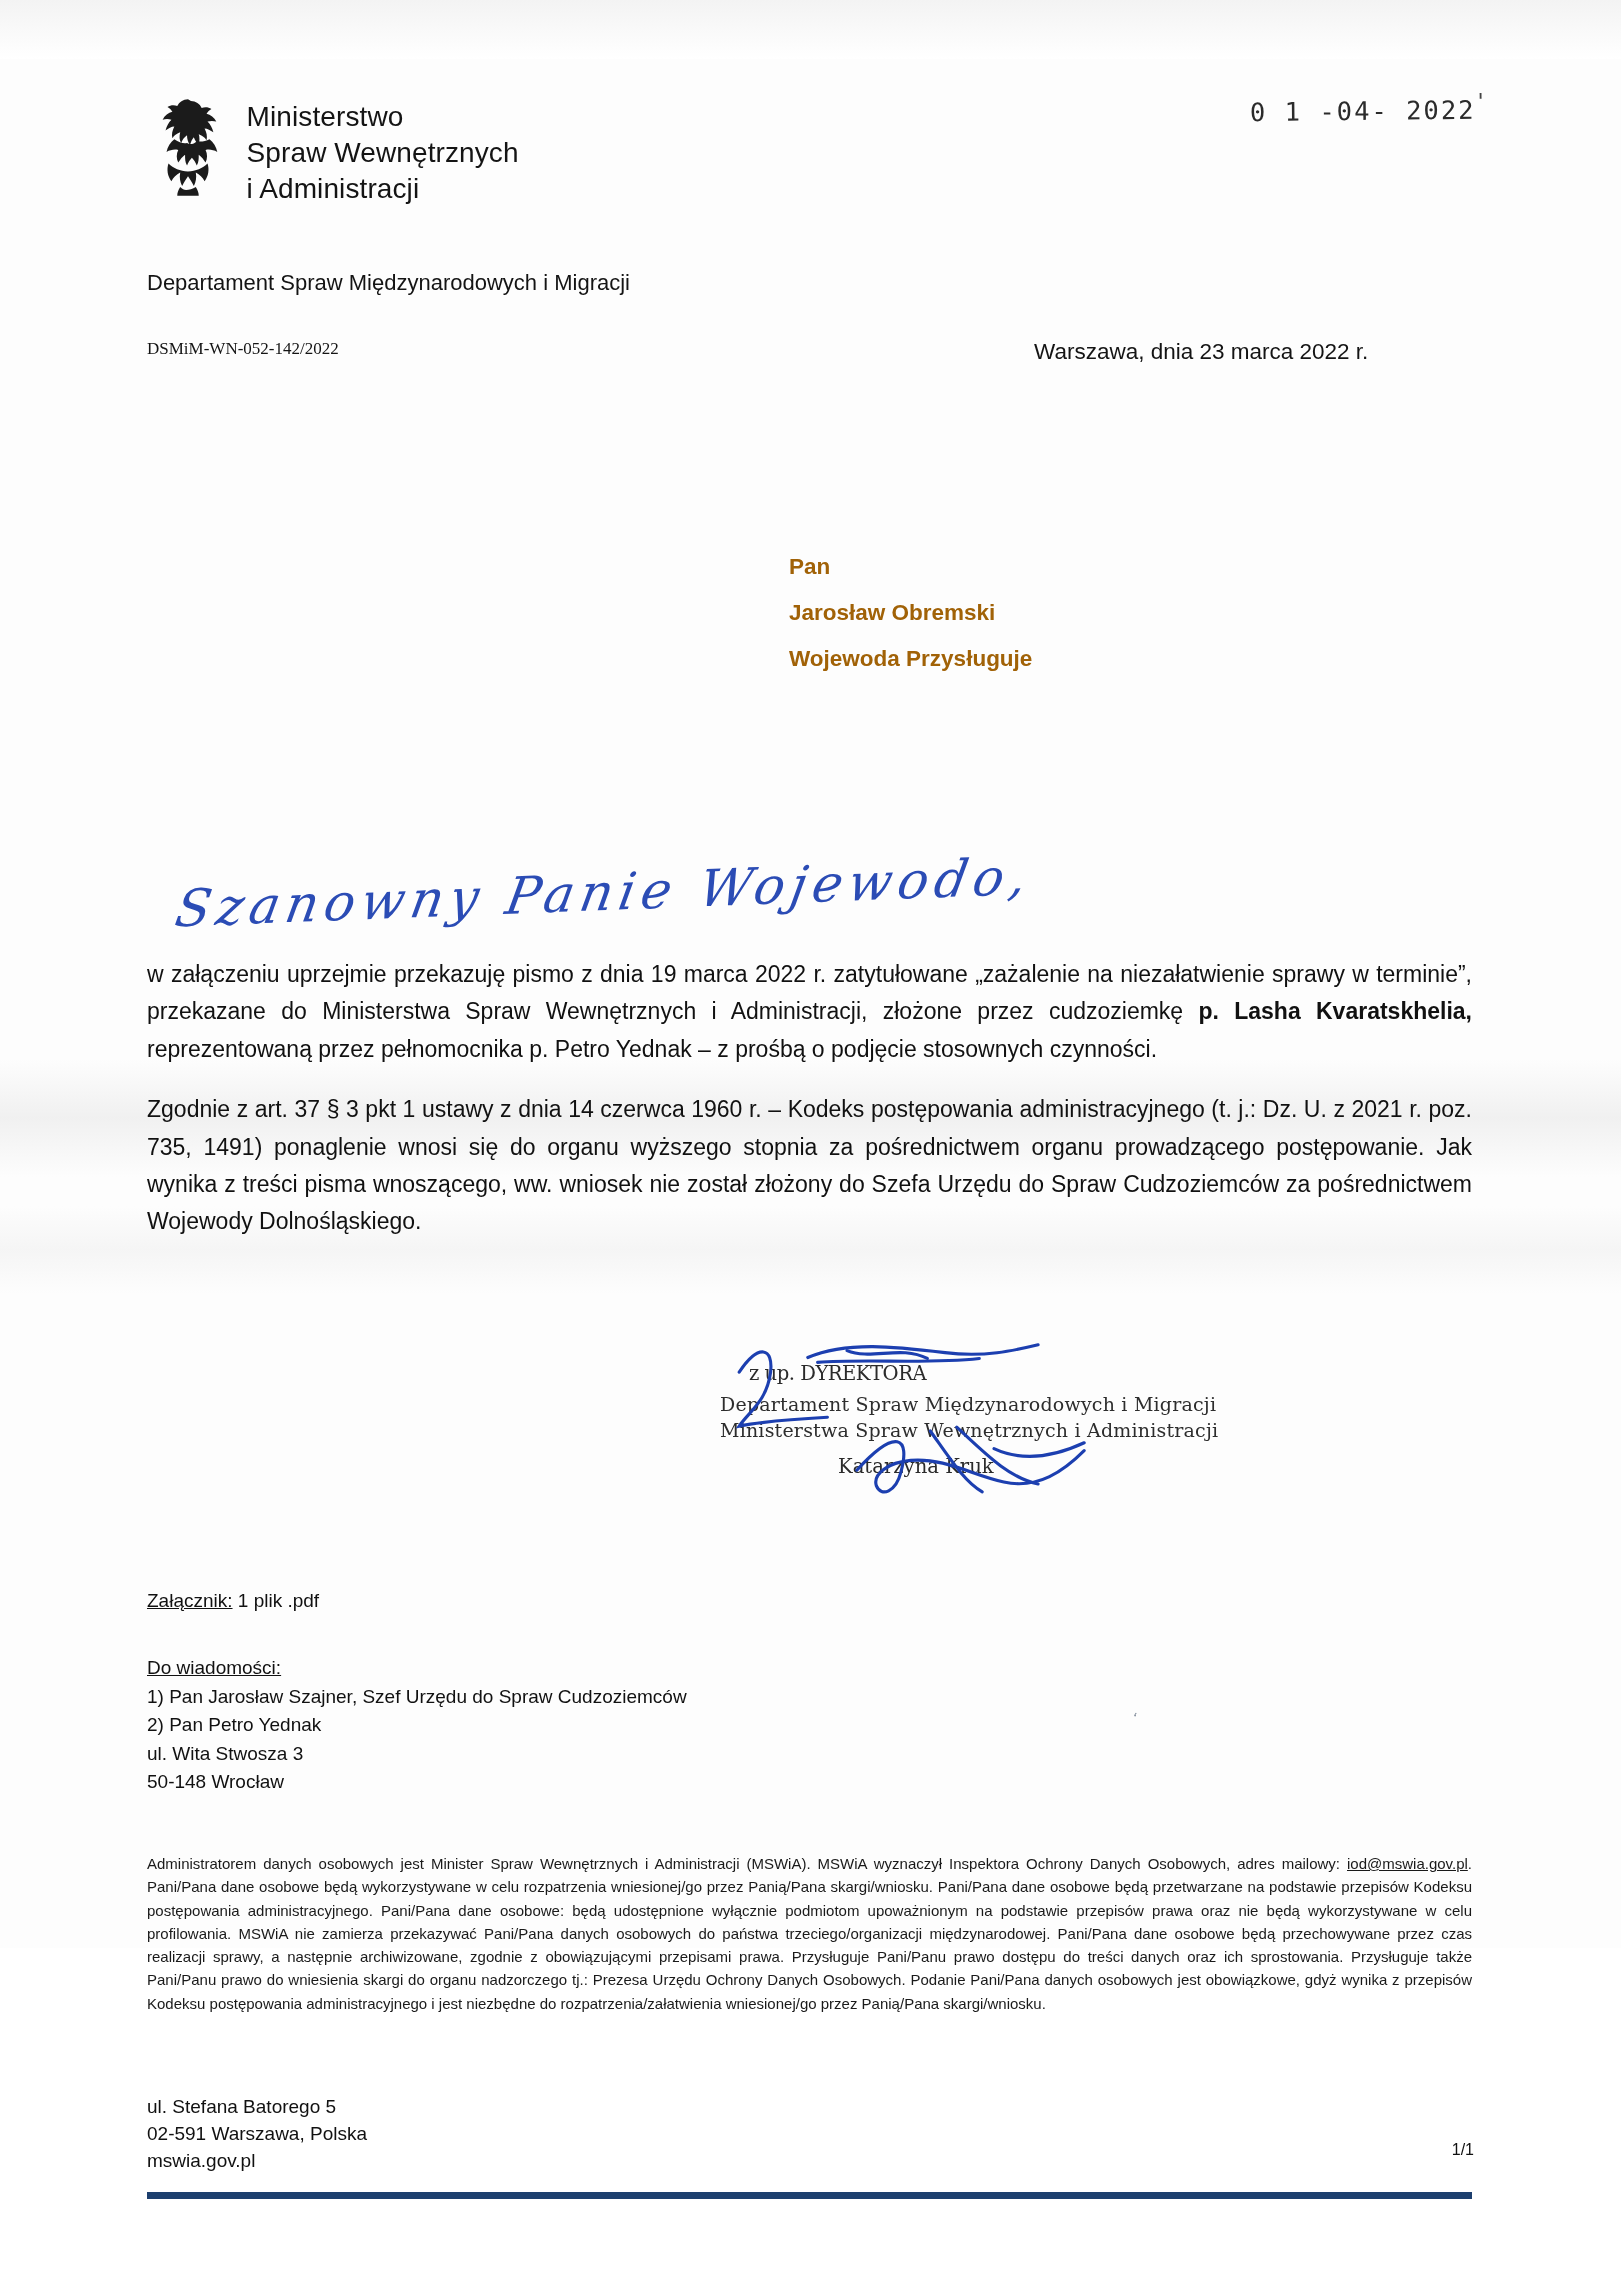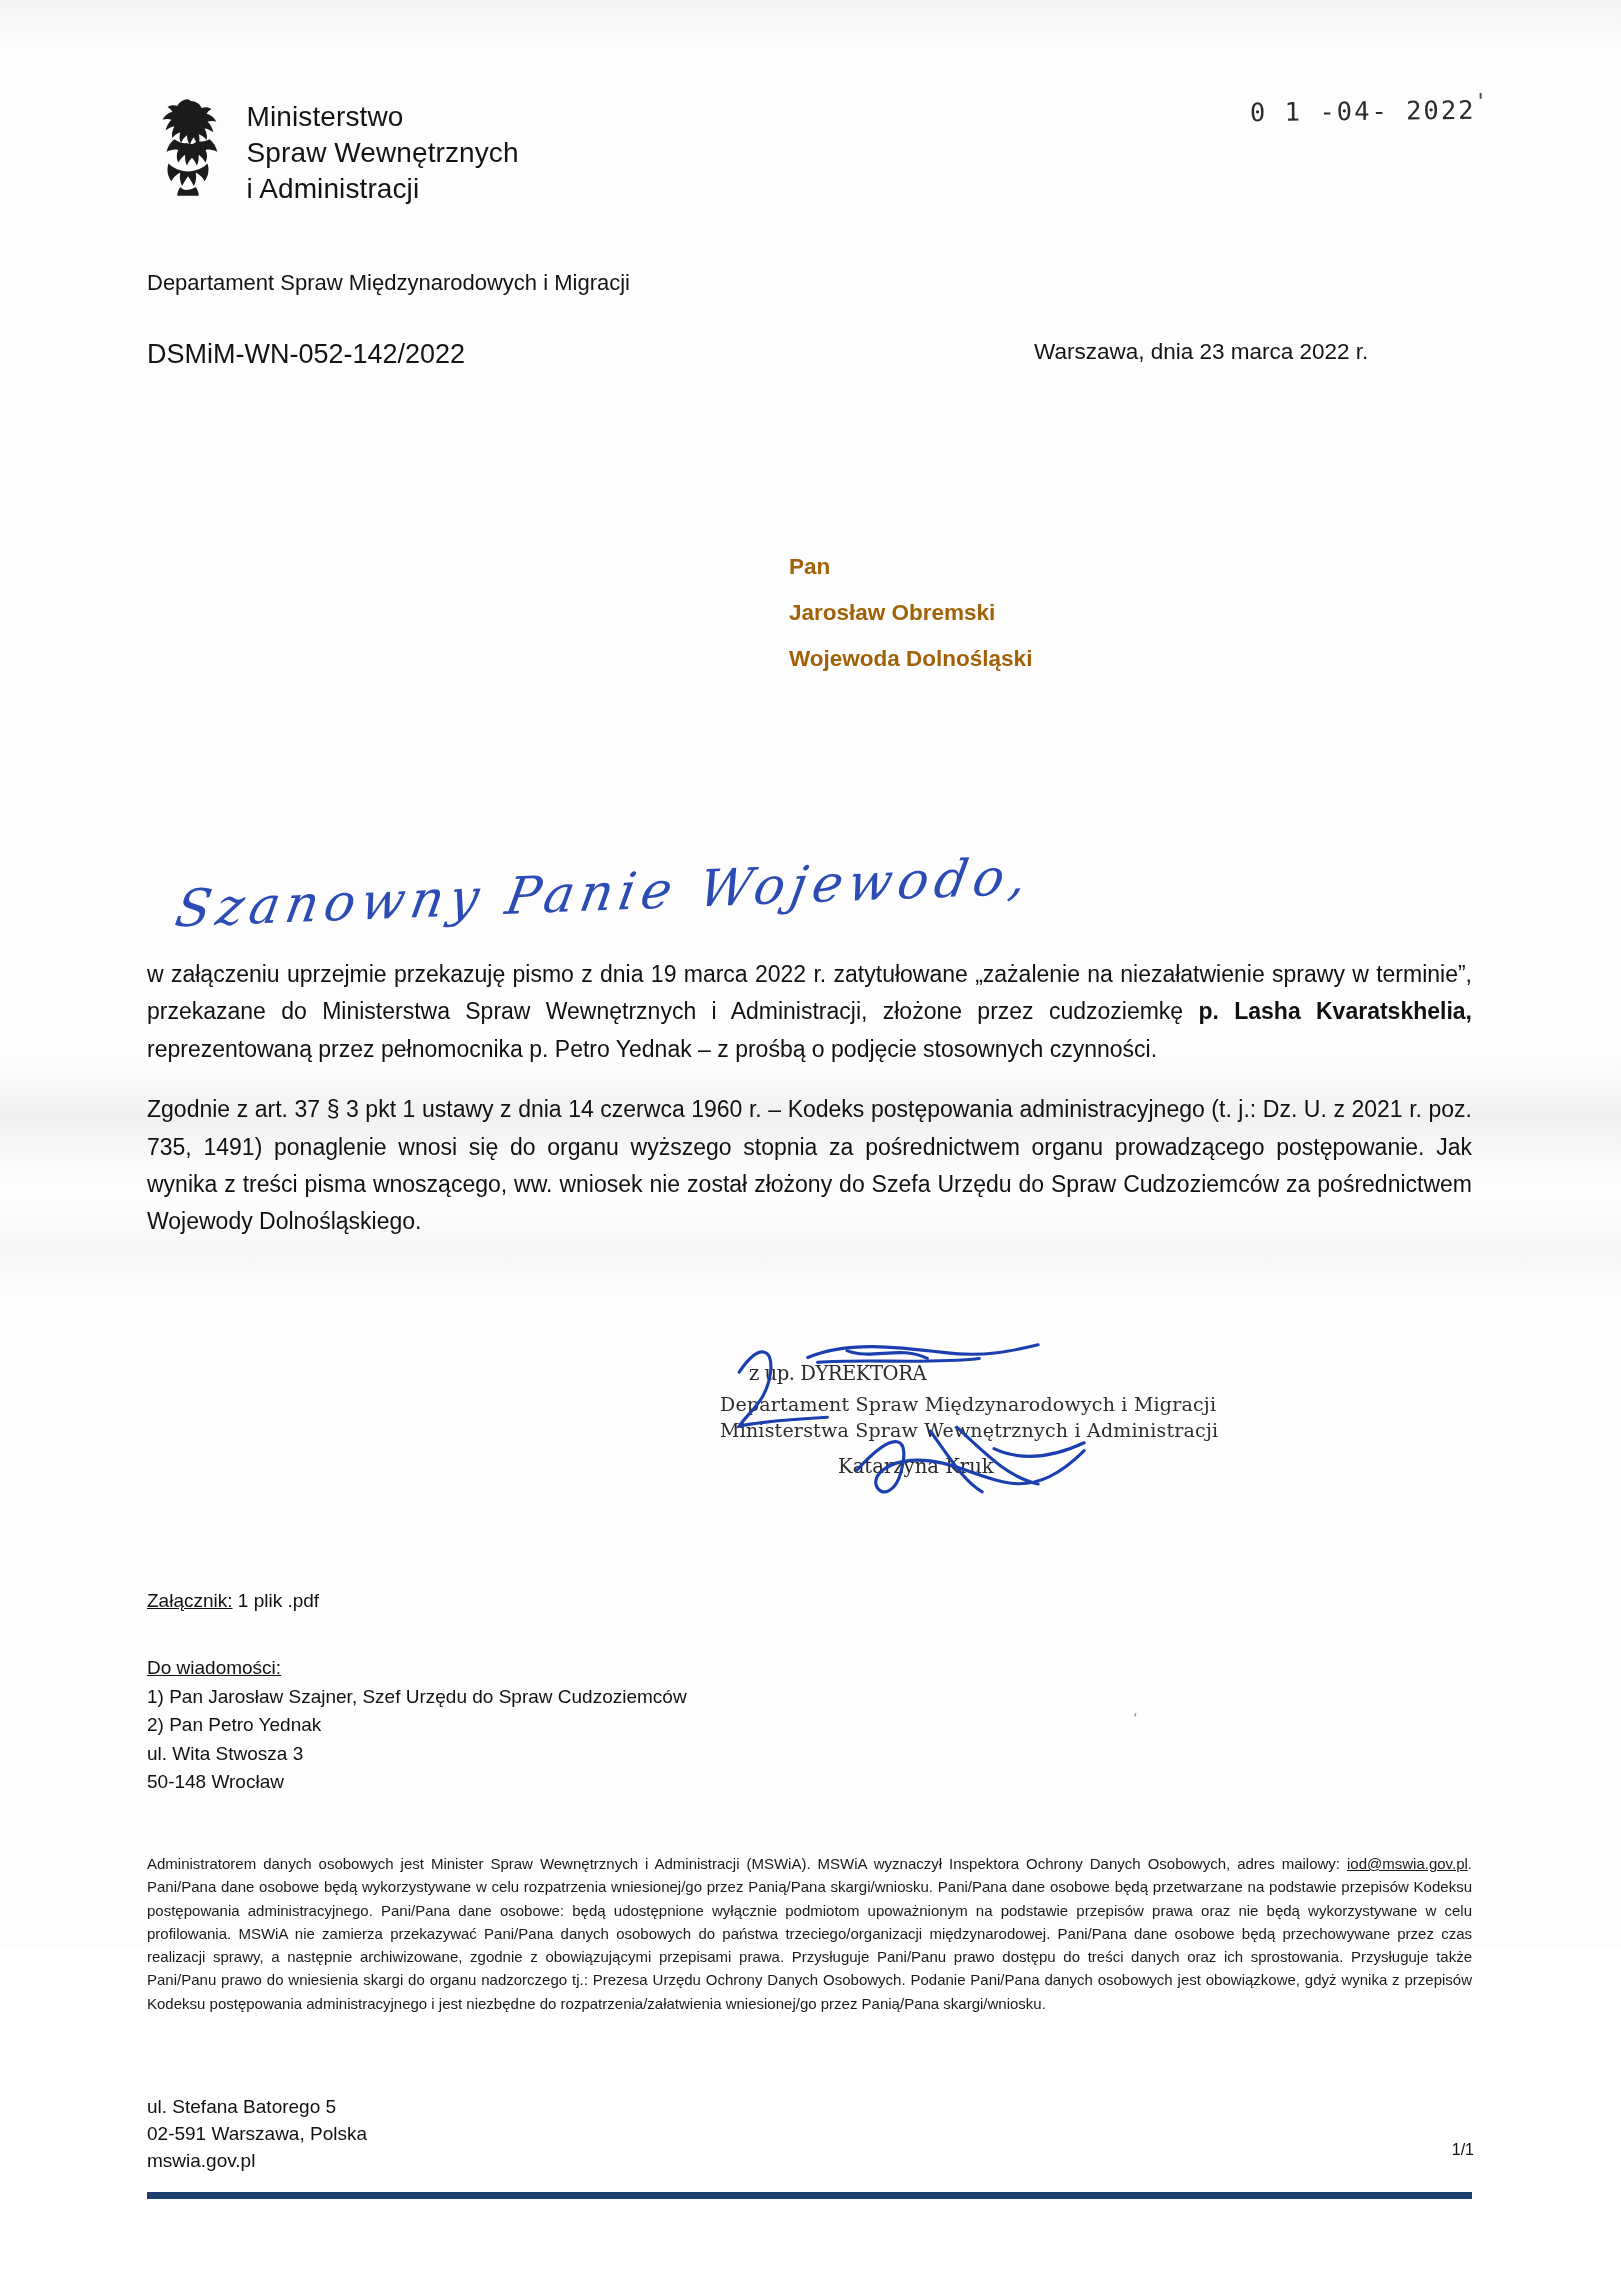--- a/index.html
+++ b/index.html
@@ -80,22 +80,23 @@
     position: absolute;
     left: 147px;
     top: 270px;
     font-size: 22px;
     color: #141414;
   }
   .ref-no {
     position: absolute;
     left: 147px;
     top: 339px;
-    font-size: 27px;
+    font-size: 17px;
     color: #141414;
+    font-family: Liberation Serif, serif;
   }
   .place-date {
     position: absolute;
     left: 1034px;
     top: 339px;
     font-size: 22.5px;
     color: #141414;
   }
 
   
@@ -275,21 +276,21 @@
     <span>0 1 -04- 2022</span><span class="tick">'</span>
   </div>
 
   <div class="dept-line">Departament Spraw Międzynarodowych i Migracji</div>
   <div class="ref-no">DSMiM-WN-052-142/2022</div>
   <div class="place-date">Warszawa, dnia 23 marca 2022 r.</div>
 
   <div class="addressee">
     <div>Pan</div>
     <div>Jarosław Obremski</div>
-    <div>Wojewoda Dolnośląski</div>
+    <div>Wojewoda Przysługuje</div>
   </div>
 
   <div class="salutation">Szanowny Panie Wojewodo,</div>
 
   <div class="body-text">
     <p><span>w załączeniu uprzejmie przekazuję pismo z dnia 19 marca 2022 r. zatytułowane </span><span class="i">„zażalenie na niezałatwienie sprawy w terminie”</span><span>, przekazane do Ministerstwa Spraw Wewnętrznych i Administracji, złożone przez cudzoziemkę </span><span class="b">p. Lasha Kvaratskhelia,</span><span> reprezentowaną przez pełnomocnika p. Petro Yednak – z prośbą o podjęcie stosownych czynności.</span></p>
     <p>Zgodnie z art. 37 § 3 pkt 1 ustawy z dnia 14 czerwca 1960 r. – Kodeks postępowania administracyjnego (t. j.: Dz. U. z 2021 r. poz. 735, 1491) ponaglenie wnosi się do organu wyższego stopnia za pośrednictwem organu prowadzącego postępowanie. Jak wynika z treści pisma wnoszącego, ww. wniosek nie został złożony do Szefa Urzędu do Spraw Cudzoziemców za pośrednictwem Wojewody Dolnośląskiego.</p>
   </div>
 
   <div class="sig-wrap">

